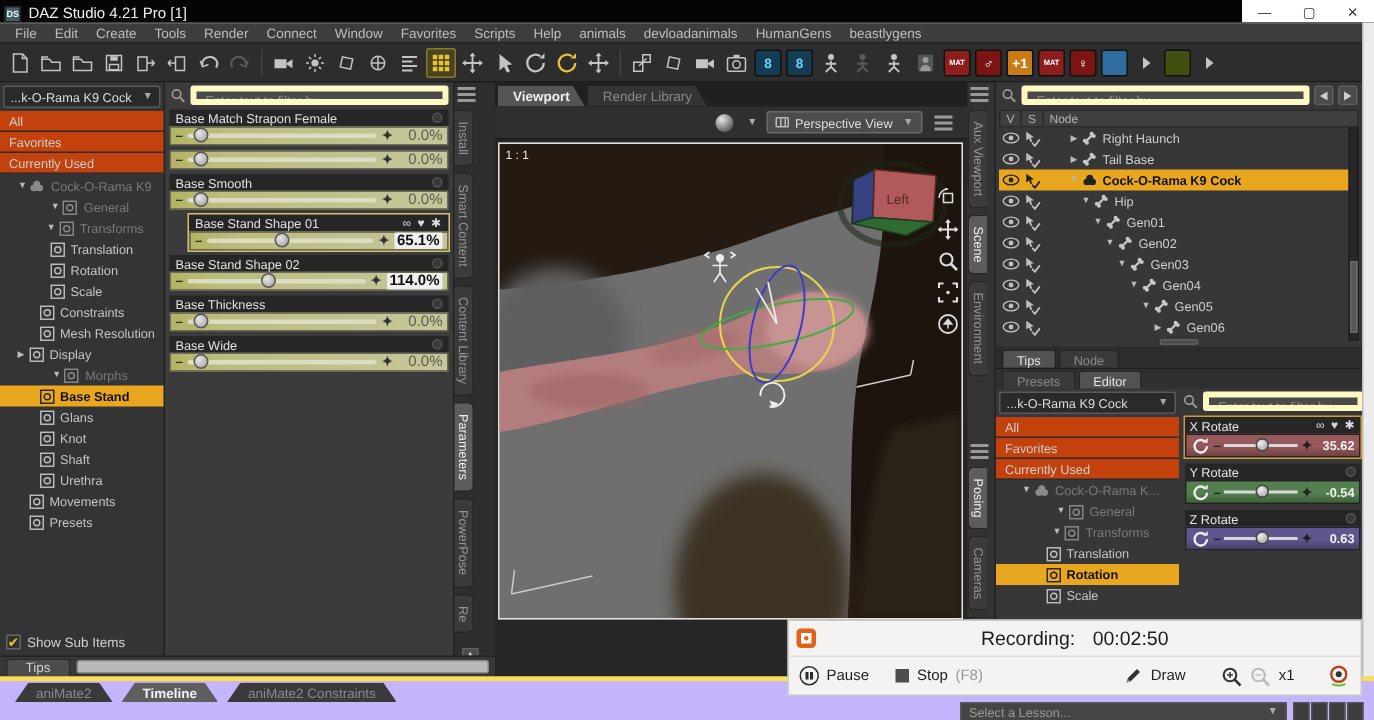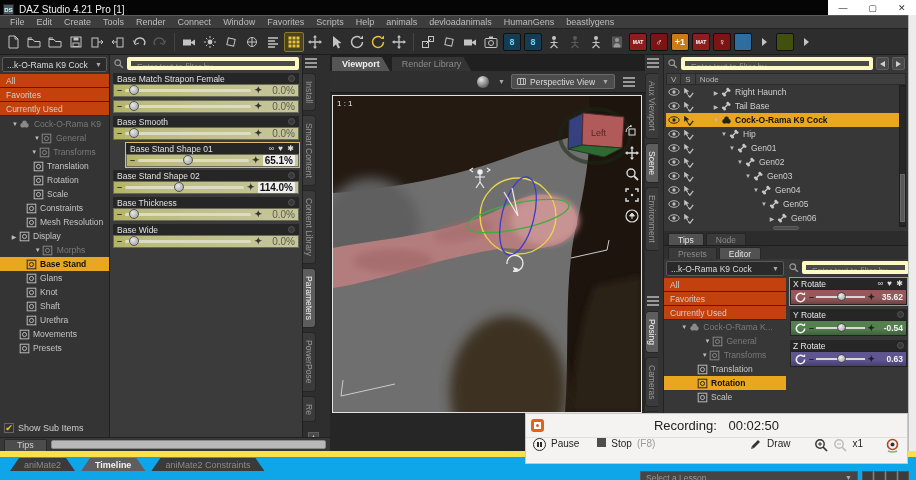--- a/index.html
+++ b/index.html
@@ -103,34 +103,34 @@
 .rbar{height:16px;display:flex;align-items:center;gap:2px;padding:0 3px;border:1px solid #222;}
 .rminus,.rplus{color:#222;font-size:9px;font-weight:bold;}
 .rtrack{flex:1;position:relative;height:2px;background:#d8d8d8;}
 .rhandle{position:absolute;top:-4px;width:9px;height:9px;border-radius:50%;background:radial-gradient(circle at 35% 35%,#eee,#999);border:1px solid #444;}
 .rval{min-width:26px;text-align:right;color:#f2f2f2;font-weight:bold;font-size:8.5px;}
 .roticon{width:13px;height:13px;flex:0 0 auto;}
 
 #tipsBarLeft{position:absolute;left:0;top:437px;width:330px;height:14px;background:#383838;border-top:1px solid #222;display:flex;align-items:center;}
 .tipstab{height:12px;margin-left:4px;padding:0 12px;background:#4c4c4c;border:1px solid #2a2a2a;border-bottom:none;border-radius:2px 2px 0 0;display:flex;align-items:center;color:#cfcfcf;}
 .lightstrip{flex:1;height:9px;margin:0 4px;background:#b9b9b9;border:1px solid #8a8a8a;border-radius:2px;}
-#bottomStrip{position:absolute;left:0;top:451px;width:916px;height:29px;background:#0ea5e9;border-top:6px solid #fde047;}
+#bottomStrip{position:absolute;left:0;top:451px;width:916px;height:29px;background:#c4b5fd;border-top:3px solid #fde047;}
 #bottomTabs{display:flex;gap:6px;padding:1px 0 0 10px;}
 .btab{height:13px;padding:0 14px;display:flex;align-items:center;font-size:9px;color:#8a8a8a;background:#3a3a3a;clip-path:polygon(9px 0,calc(100% - 9px) 0,100% 100%,0 100%);}
 .btab.active{background:#5e5e5e;color:#f2f2f2;font-weight:bold;}
 #lessonBar{position:absolute;left:640px;top:14px;width:218px;height:13px;background:#454545;border:1px solid #585858;display:flex;align-items:center;justify-content:space-between;padding:0 5px;color:#9a9a9a;font-size:8.5px;}
 #frameSquares{position:absolute;left:862px;top:14px;display:flex;gap:1px;}
 .fsq{width:11px;height:13px;background:#3c3c3c;border:1px solid #525252;}
 
 #recording{position:absolute;left:525px;top:413px;width:383px;height:51px;background:#f4f3f1;border:1px solid #c8c8c8;z-index:10;}
 #recRow1{height:24px;display:flex;align-items:center;position:relative;border-bottom:1px solid #e0e0de;}
 #recIcon{position:absolute;left:5px;top:5px;width:13px;height:13px;border:3px solid #e2621a;border-radius:3px;background:#fff;}
 #recIcon:after{content:"";position:absolute;left:2px;top:2px;width:3px;height:3px;background:#e2621a;border-radius:50%;}
 #recTitle{width:100%;text-align:center;color:#1d1d1d;font-size:13px;}
-#recRow2{height:25px;display:flex;align-items:flex-start;padding:0 7px;color:#1d1d1d;font-size:10px;gap:5px;}
+#recRow2{height:25px;display:flex;align-items:center;padding:0 7px;color:#1d1d1d;font-size:10px;gap:5px;}
 .pauseicon{width:13px;height:13px;border:1.5px solid #2a2a2a;border-radius:50%;position:relative;}
 .pauseicon:before{content:"";position:absolute;left:3px;top:3px;width:1.5px;height:5px;background:#2a2a2a;box-shadow:3px 0 0 #2a2a2a;}
 .stopicon{width:9px;height:9px;background:#4d4d4d;}
 .dimtxt{color:#9a9a9a;}
 .spacer{flex:1;}
 
 #whitesliver{position:absolute;right:0;top:15px;width:8px;height:465px;background:#ececec;border-left:1px solid #bbb;}
 svg{display:block;}
 </style>
 </head>

